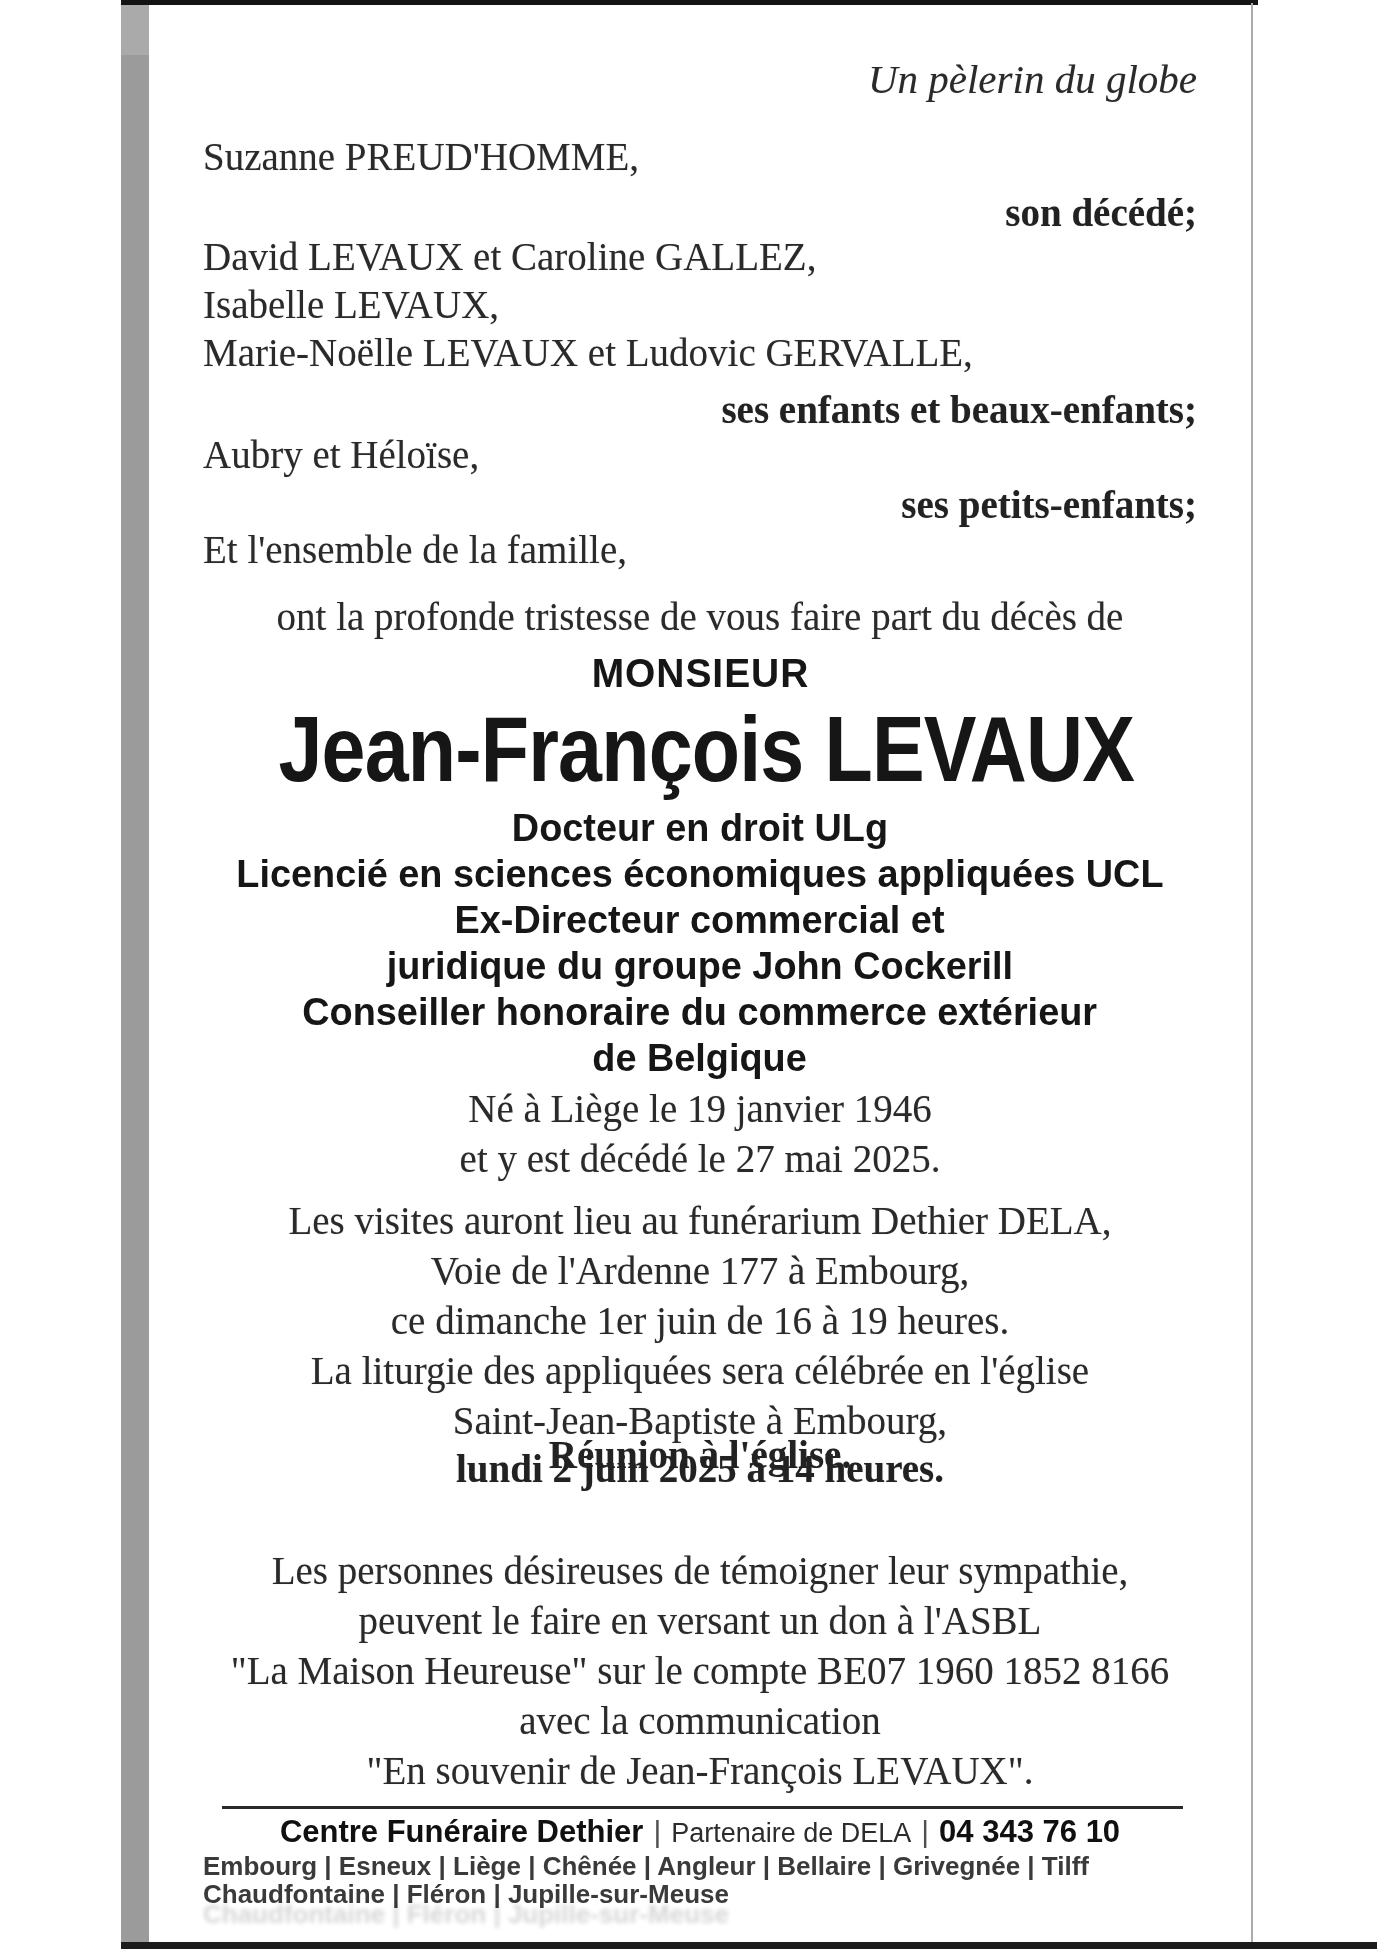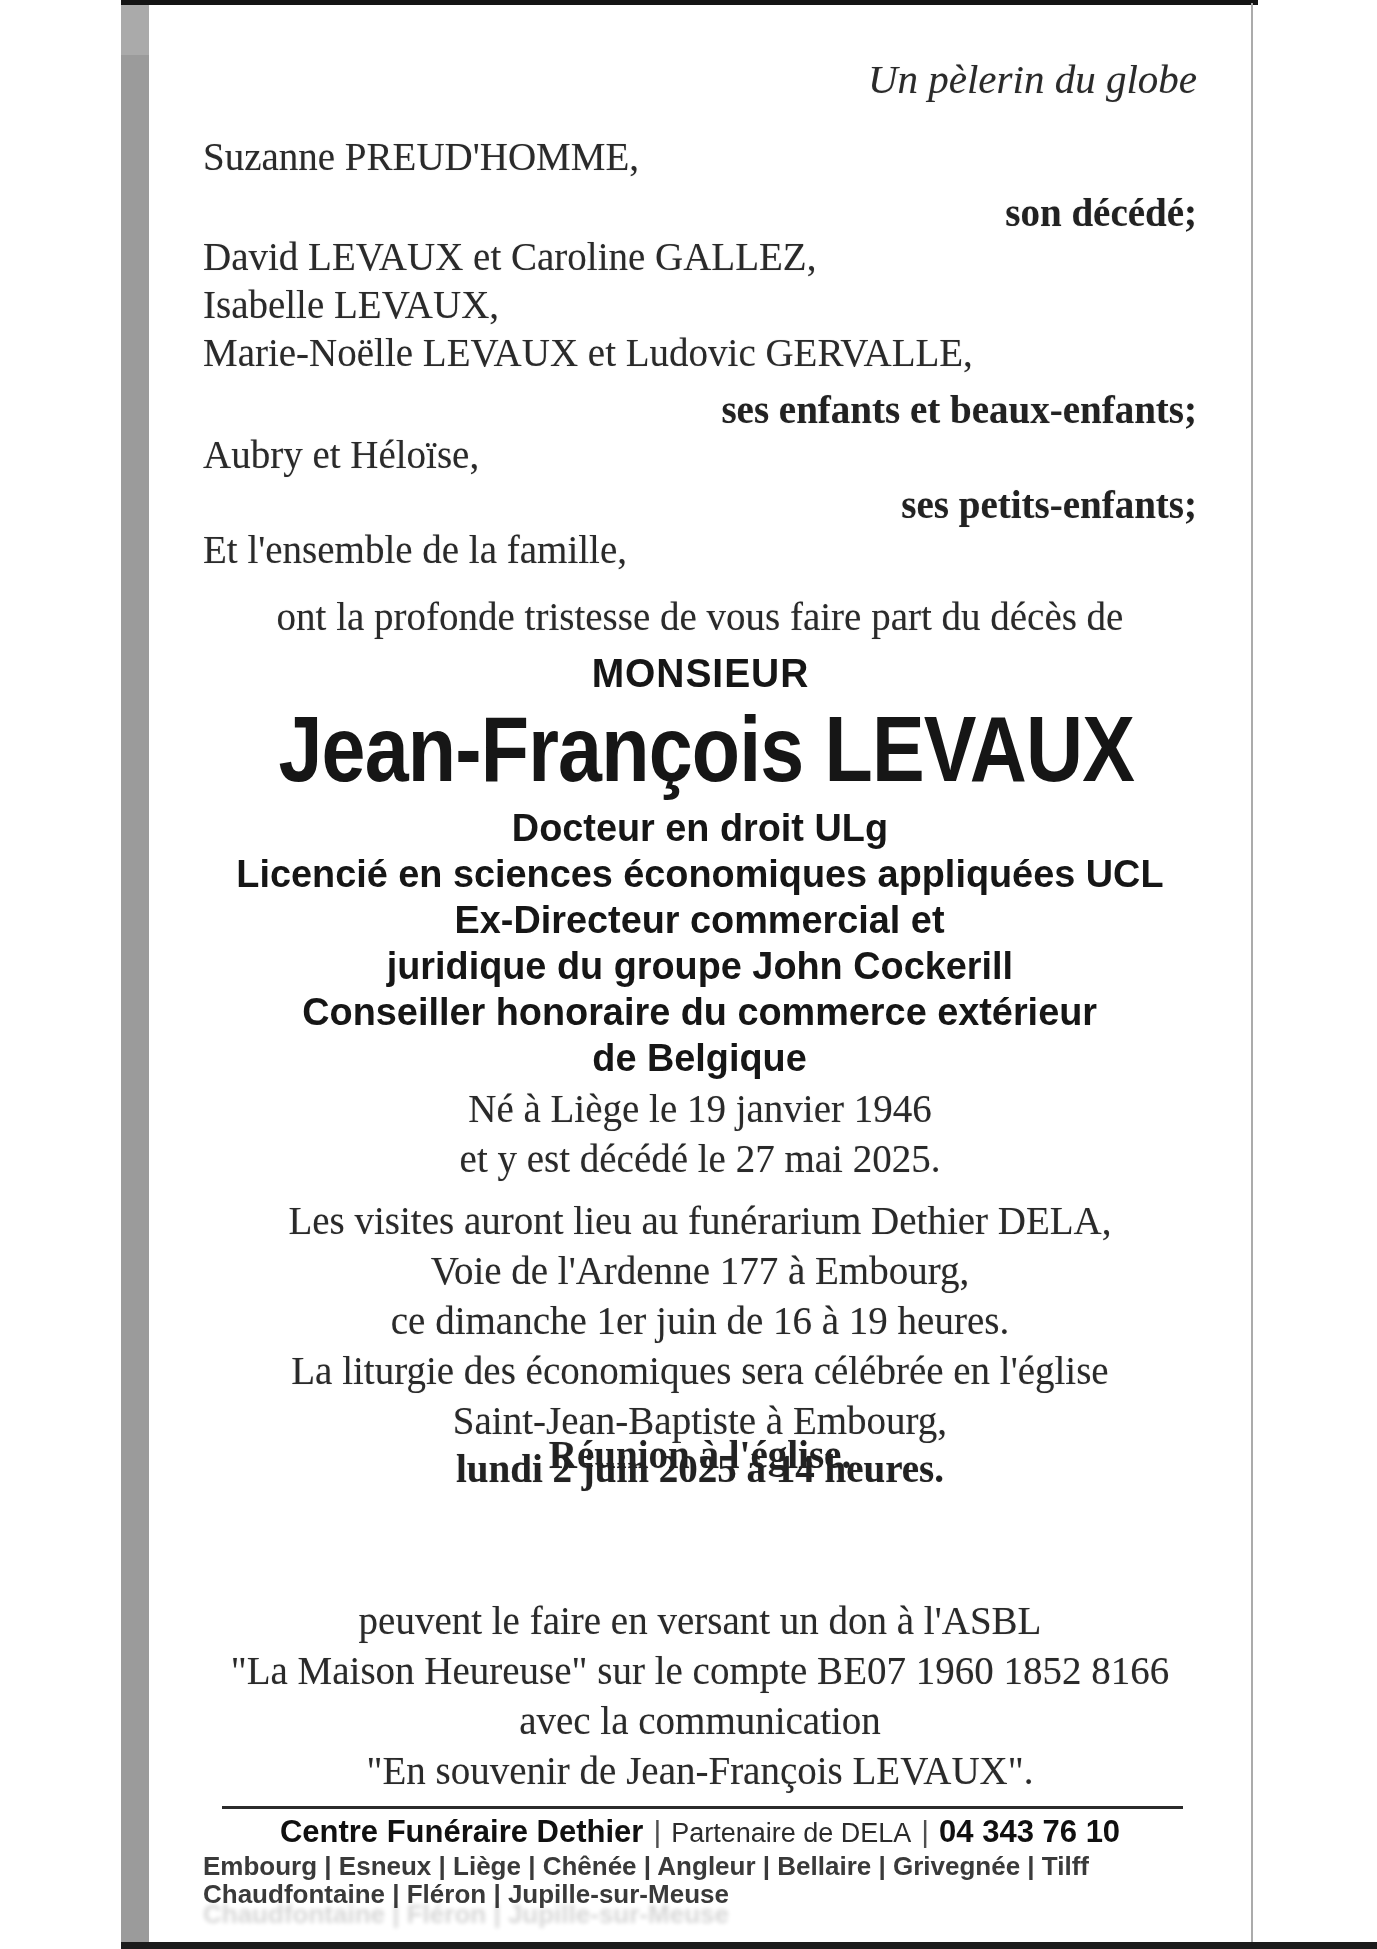--- a/index.html
+++ b/index.html
@@ -71,24 +71,25 @@
   <div class="row sans cred ac" style="top:944px"><span class="cond">juridique du groupe John Cockerill</span></div>
   <div class="row sans cred ac" style="top:990px"><span class="cond">Conseiller honoraire du commerce extérieur</span></div>
   <div class="row sans cred ac" style="top:1036px"><span class="cond">de Belgique</span></div>
 
   <div class="row serif ac" style="top:1086px">Né à Liège le 19 janvier 1946</div>
   <div class="row serif ac" style="top:1136px">et y est décédé le 27 mai 2025.</div>
 
   <div class="row serif ac" style="top:1198px">Les visites auront lieu au funérarium Dethier DELA,</div>
   <div class="row serif ac" style="top:1248px">Voie de l'Ardenne 177 à Embourg,</div>
   <div class="row serif ac" style="top:1298px">ce dimanche 1er juin de 16 à 19 heures.</div>
-  <div class="row serif ac" style="top:1348px">La liturgie des économiques sera célébrée en l'église</div>
+  <div class="row serif ac" style="top:1348px">La liturgie des appliquées sera célébrée en l'église</div>
   <div class="row serif ac" style="top:1398px">Saint-Jean-Baptiste à Embourg,</div>
   <div class="row serif serif-b ac" style="top:1446px">lundi 2 juin 2025 à 14 heures.</div>
   <div class="row serif serif-b ac" style="top:1432px">Réunion à l'église.</div>
+  <div class="row serif ac" style="top:1548px">Les personnes désireuses de témoigner leur sympathie,</div>
   <div class="row serif ac" style="top:1598px">peuvent le faire en versant un don à l'ASBL</div>
   <div class="row serif ac" style="top:1648px">"La Maison Heureuse" sur le compte BE07 1960 1852 8166</div>
   <div class="row serif ac" style="top:1698px">avec la communication</div>
   <div class="row serif ac" style="top:1748px">"En souvenir de Jean-François LEVAUX".</div>
 
   <div class="rule"></div>
   <div class="f-main">
     <span class="f-company">Centre Funéraire Dethier</span><span class="f-div">|</span><span class="f-partner">Partenaire de DELA</span><span class="f-div">|</span><span class="f-phone">04 343 76 10</span>
   </div>
   <div class="towns" style="top:1851px">Embourg | Esneux | Liège | Chênée | Angleur | Bellaire | Grivegnée | Tilff</div>

